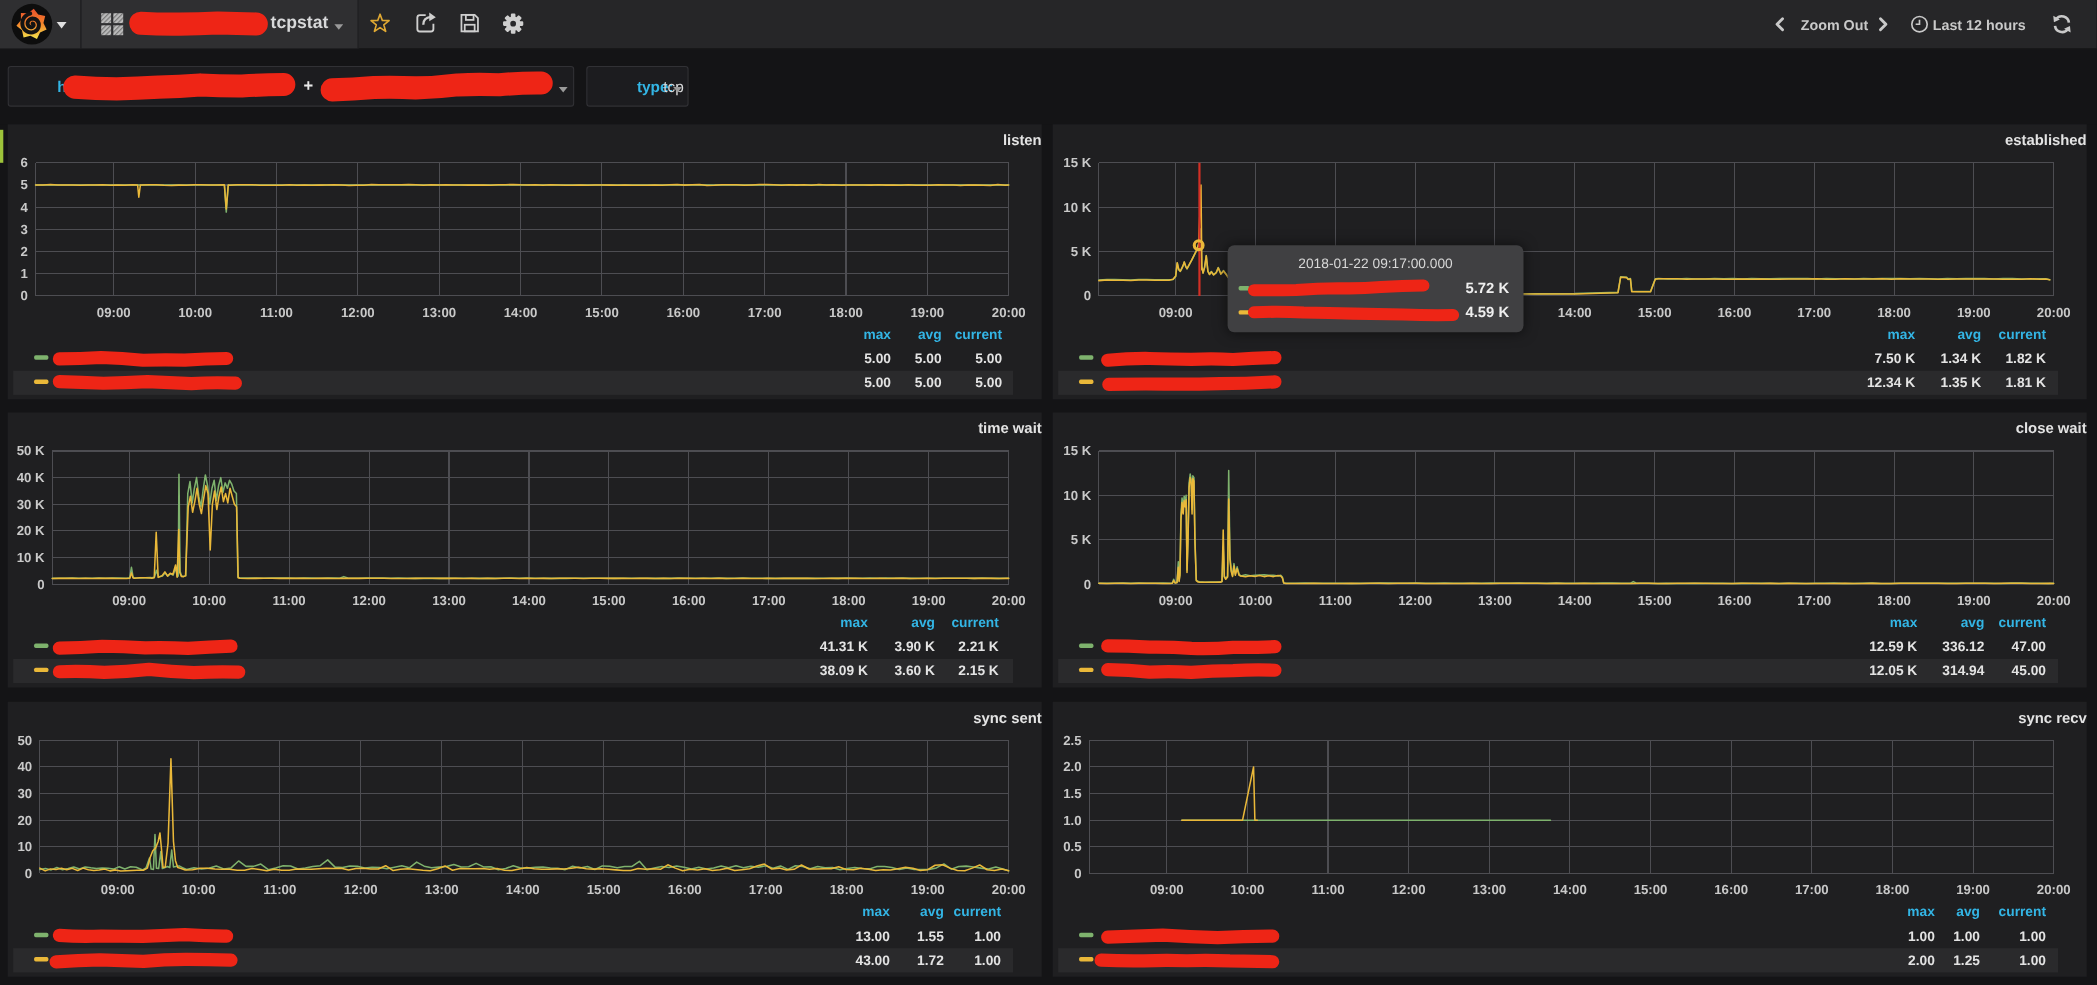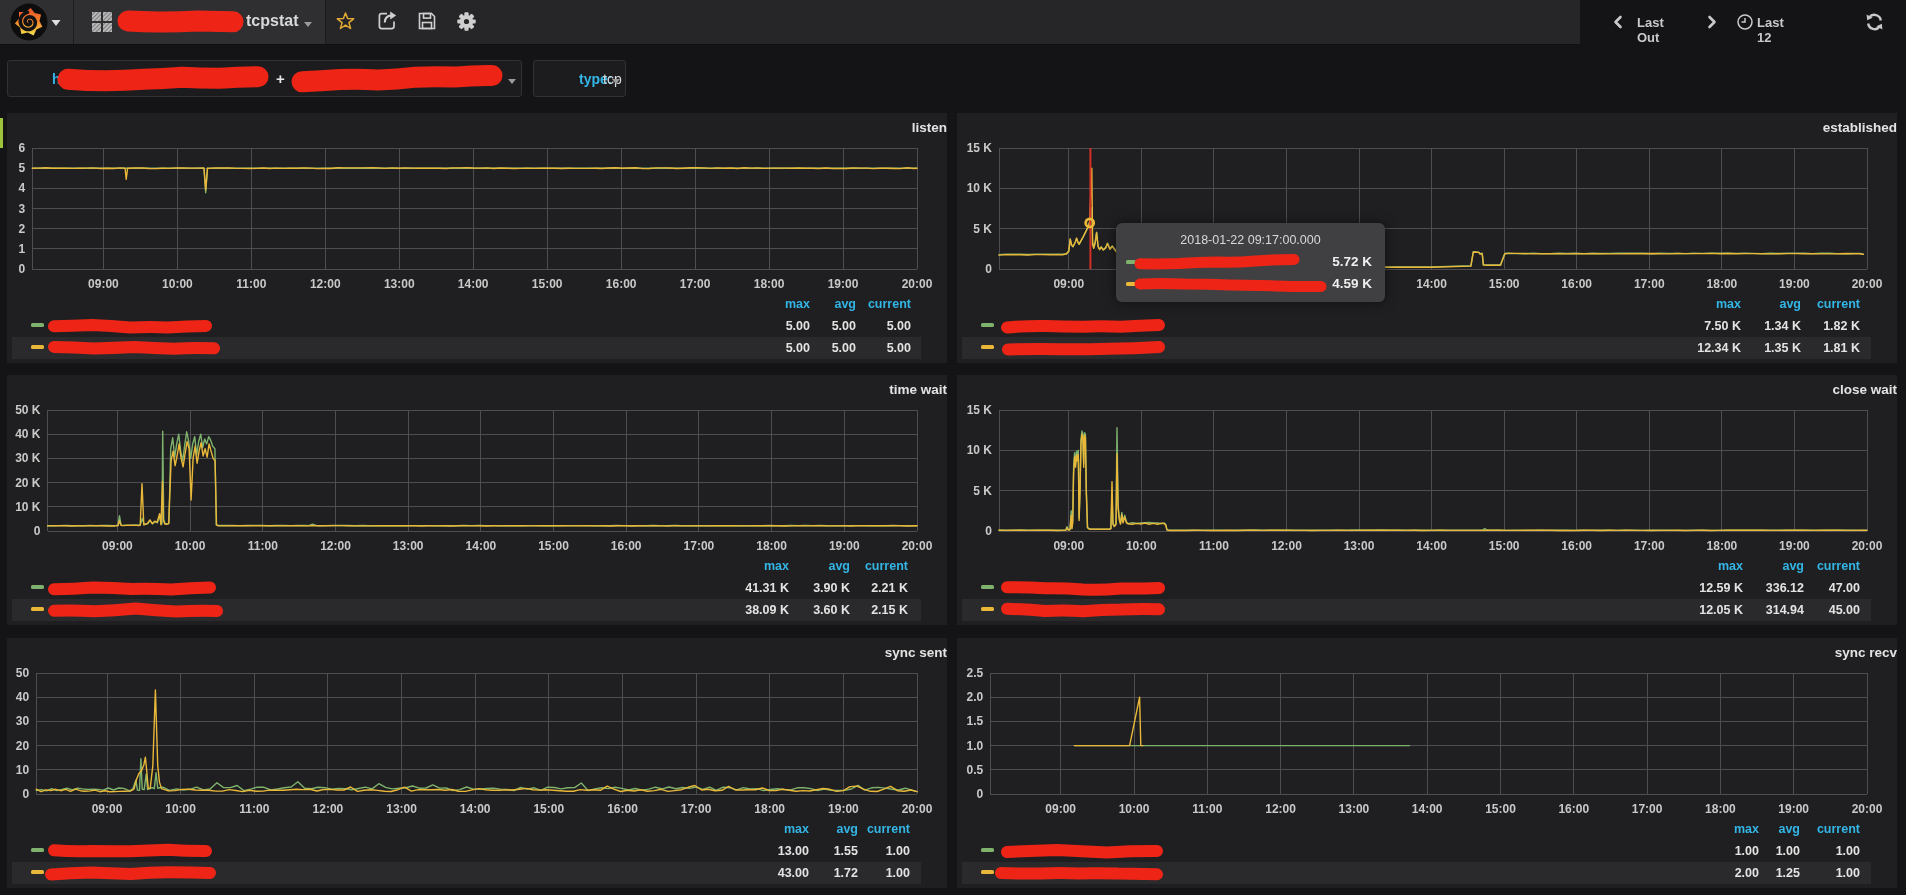--- a/index.html
+++ b/index.html
@@ -1,18 +1,18 @@
 <!DOCTYPE html>
 <html><head>
 <meta charset="utf-8">
 <style>
 * { margin:0; padding:0; box-sizing:border-box; }
 html,body { width:1906px; height:895px; background:#141416; overflow:hidden;
   font-family:"Liberation Sans", sans-serif; }
-.navbar { position:absolute; left:0; top:0; width:1580px; height:45px; background:#262628;
+.navbar { position:absolute; left:0; top:0; width:1906px; height:45px; background:#262628;
   border-bottom:1px solid #101012; }
 .nav-left { position:absolute; left:0; top:0; width:74px; height:44px; background:#2f2f31;
   border-right:1px solid #1c1c1e; }
 .nav-picker { position:absolute; left:74px; top:0; width:252px; height:44px; background:#2f2f31;
   border-right:1px solid #1c1c1e; }
 .nav-title { position:absolute; left:246px; top:12px; font-size:16px; font-weight:bold;
   color:#d8d9da; }
 .nav-text { position:absolute; top:15px; font-size:13px; font-weight:bold; color:#c9c9c9; }
 .submenu { position:absolute; left:0; top:45px; width:1906px; height:68px; background:#141416; }
 .varbox { position:absolute; height:37px; background:#1c1c1f; border:1px solid #313135;
@@ -30,21 +30,21 @@
 .tt-title { position:absolute; left:0; top:10px; width:100%; text-align:center; color:#d8d8d8;
   font-size:12.5px; }
 .tt-val { position:absolute; right:13px; font-size:13.5px; font-weight:bold; color:#efefef; }
 </style>
 </head>
 <body>
 <div class="navbar">
   <div class="nav-picker"></div>
   <div class="nav-left"></div>
   <div class="nav-title">tcpstat</div>
-  <div class="nav-text" style="left:1637px">Last Out</div>
+  <div class="nav-text" style="left:1637px">Zoom Out</div>
   <div class="nav-text" style="left:1757px">Last 12 hours</div>
   <svg width="1906" height="45" style="position:absolute;left:0;top:0">
       <defs>
         <pattern id="hp" width="3" height="3" patternUnits="userSpaceOnUse" patternTransform="rotate(45)">
           <rect width="3" height="3" fill="#bcbcbc"></rect>
           <rect width="1.1" height="3" fill="#7a7a7a"></rect>
         </pattern>
         <linearGradient id="lgv" x1="0" y1="0" x2="0" y2="1">
           <stop offset="0" stop-color="#e9502c"></stop>
           <stop offset="0.5" stop-color="#f3842a"></stop>

